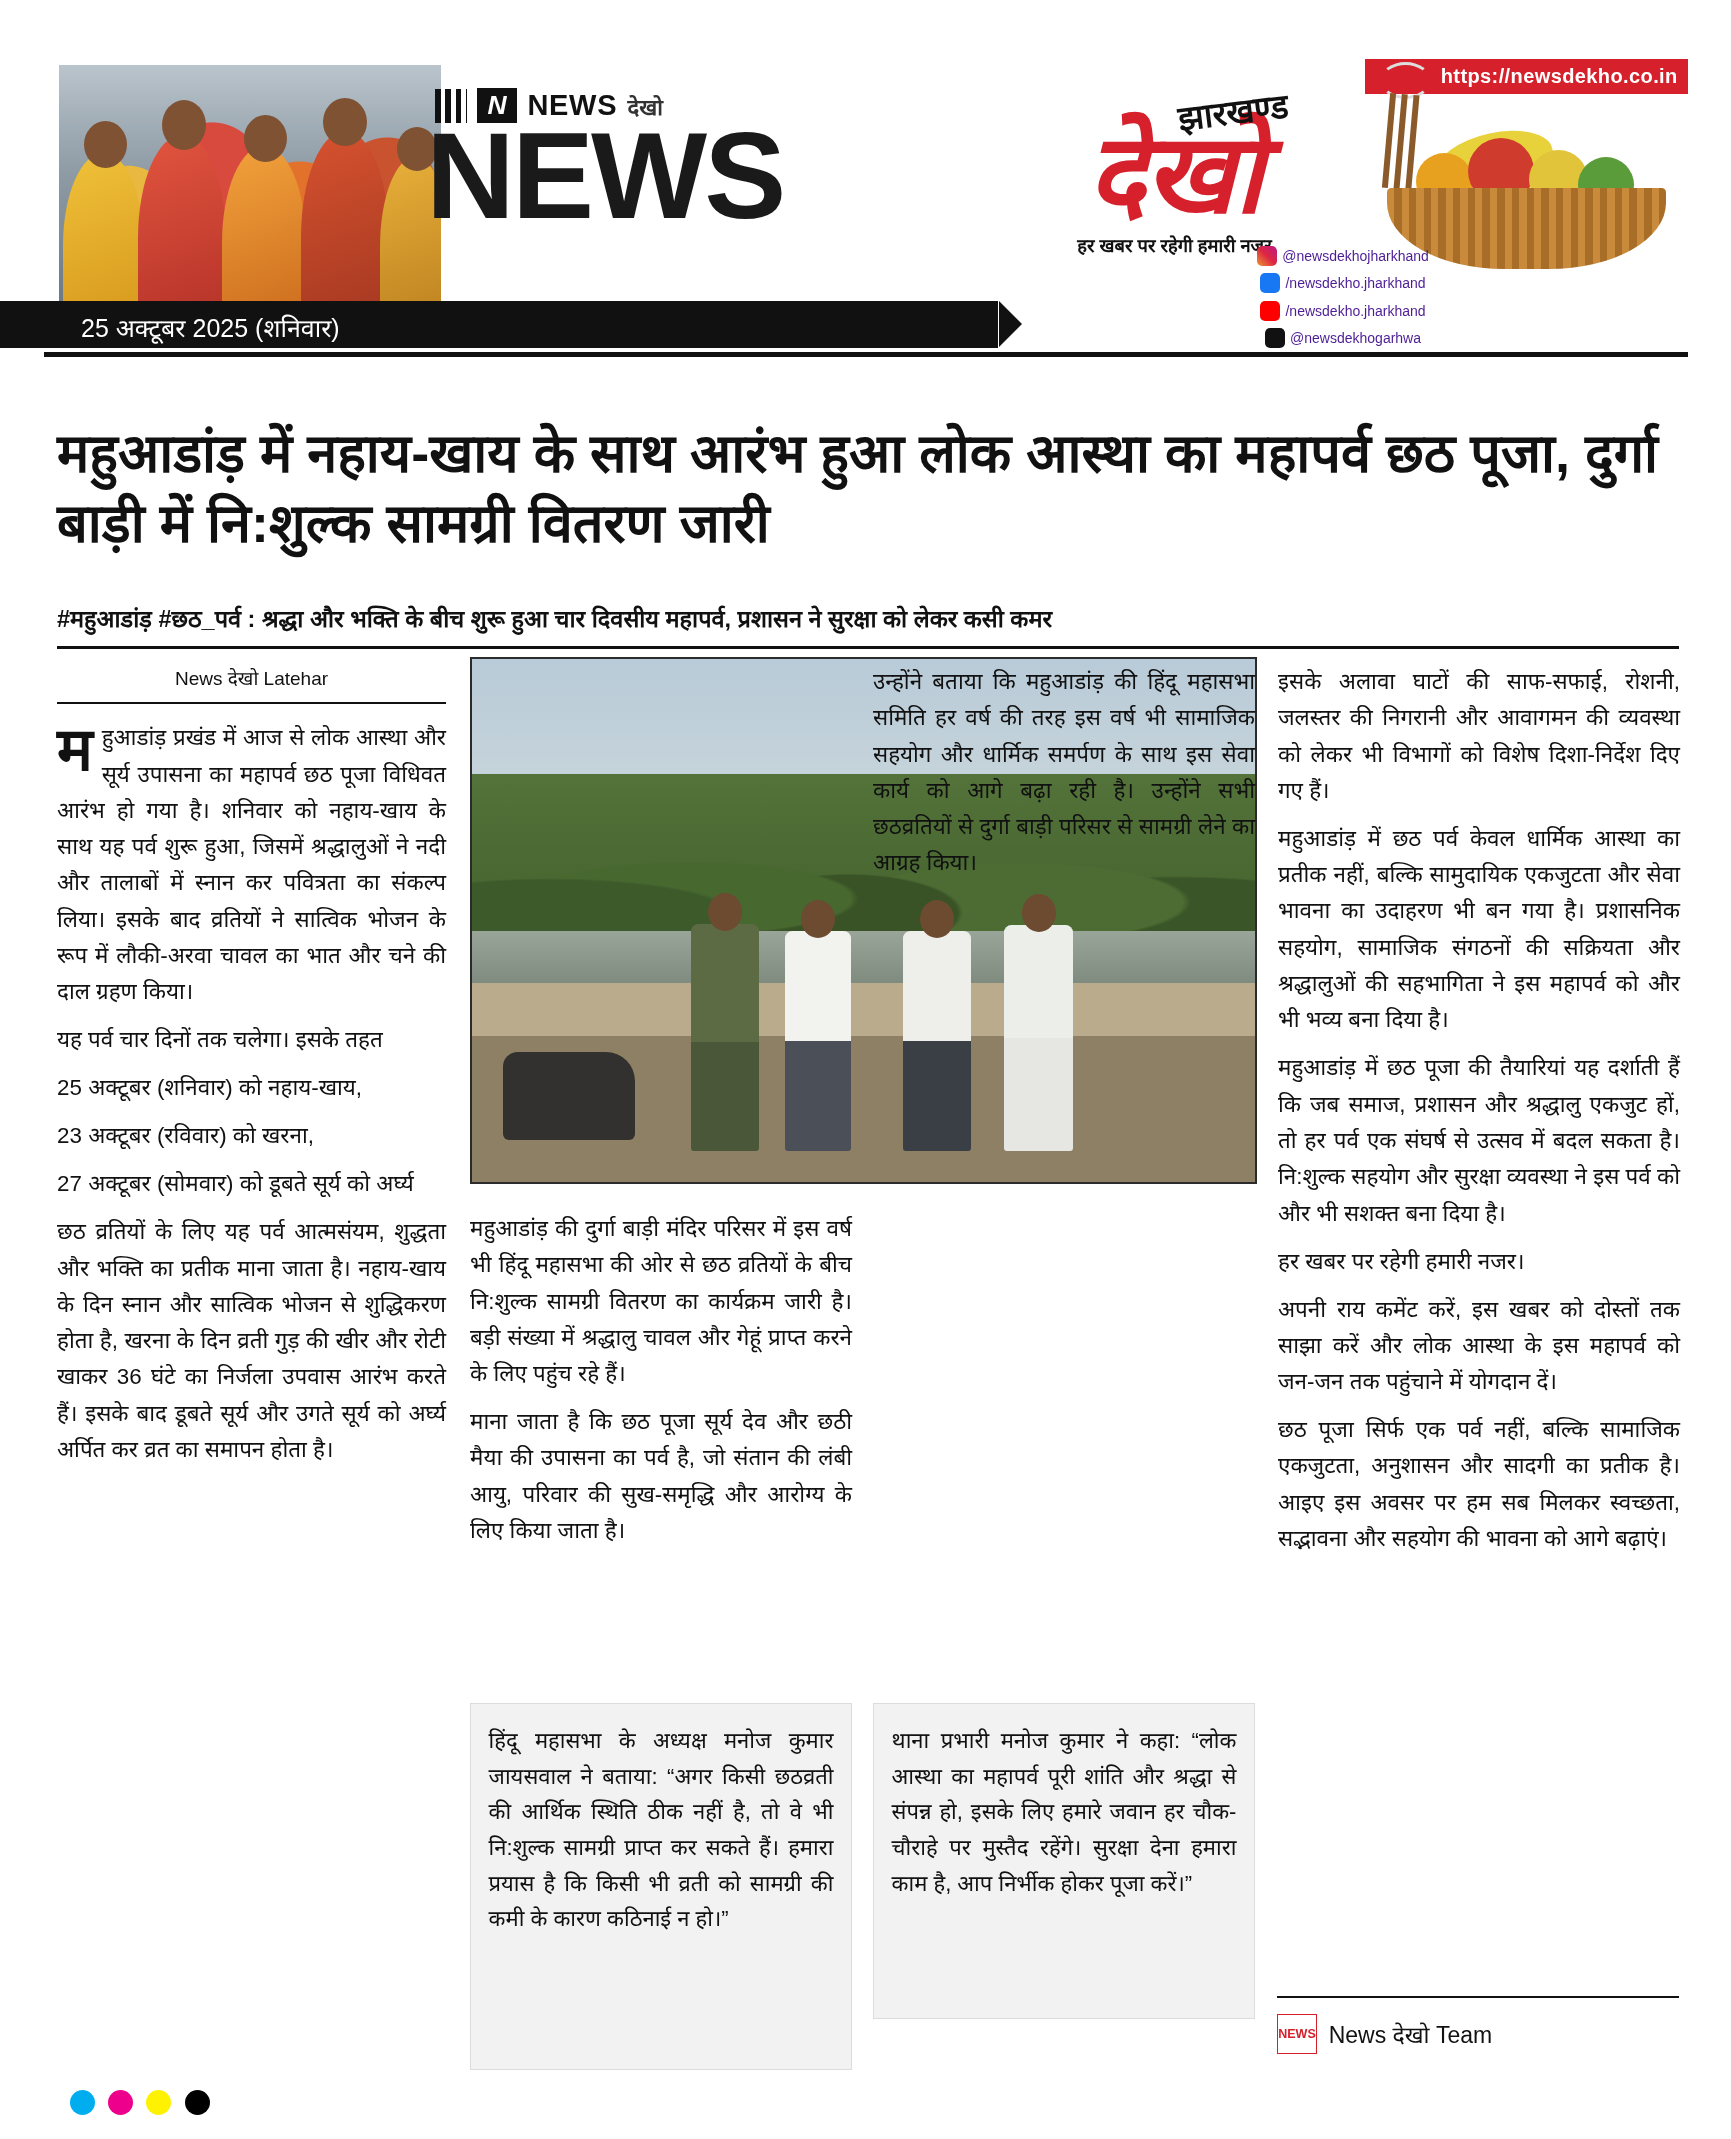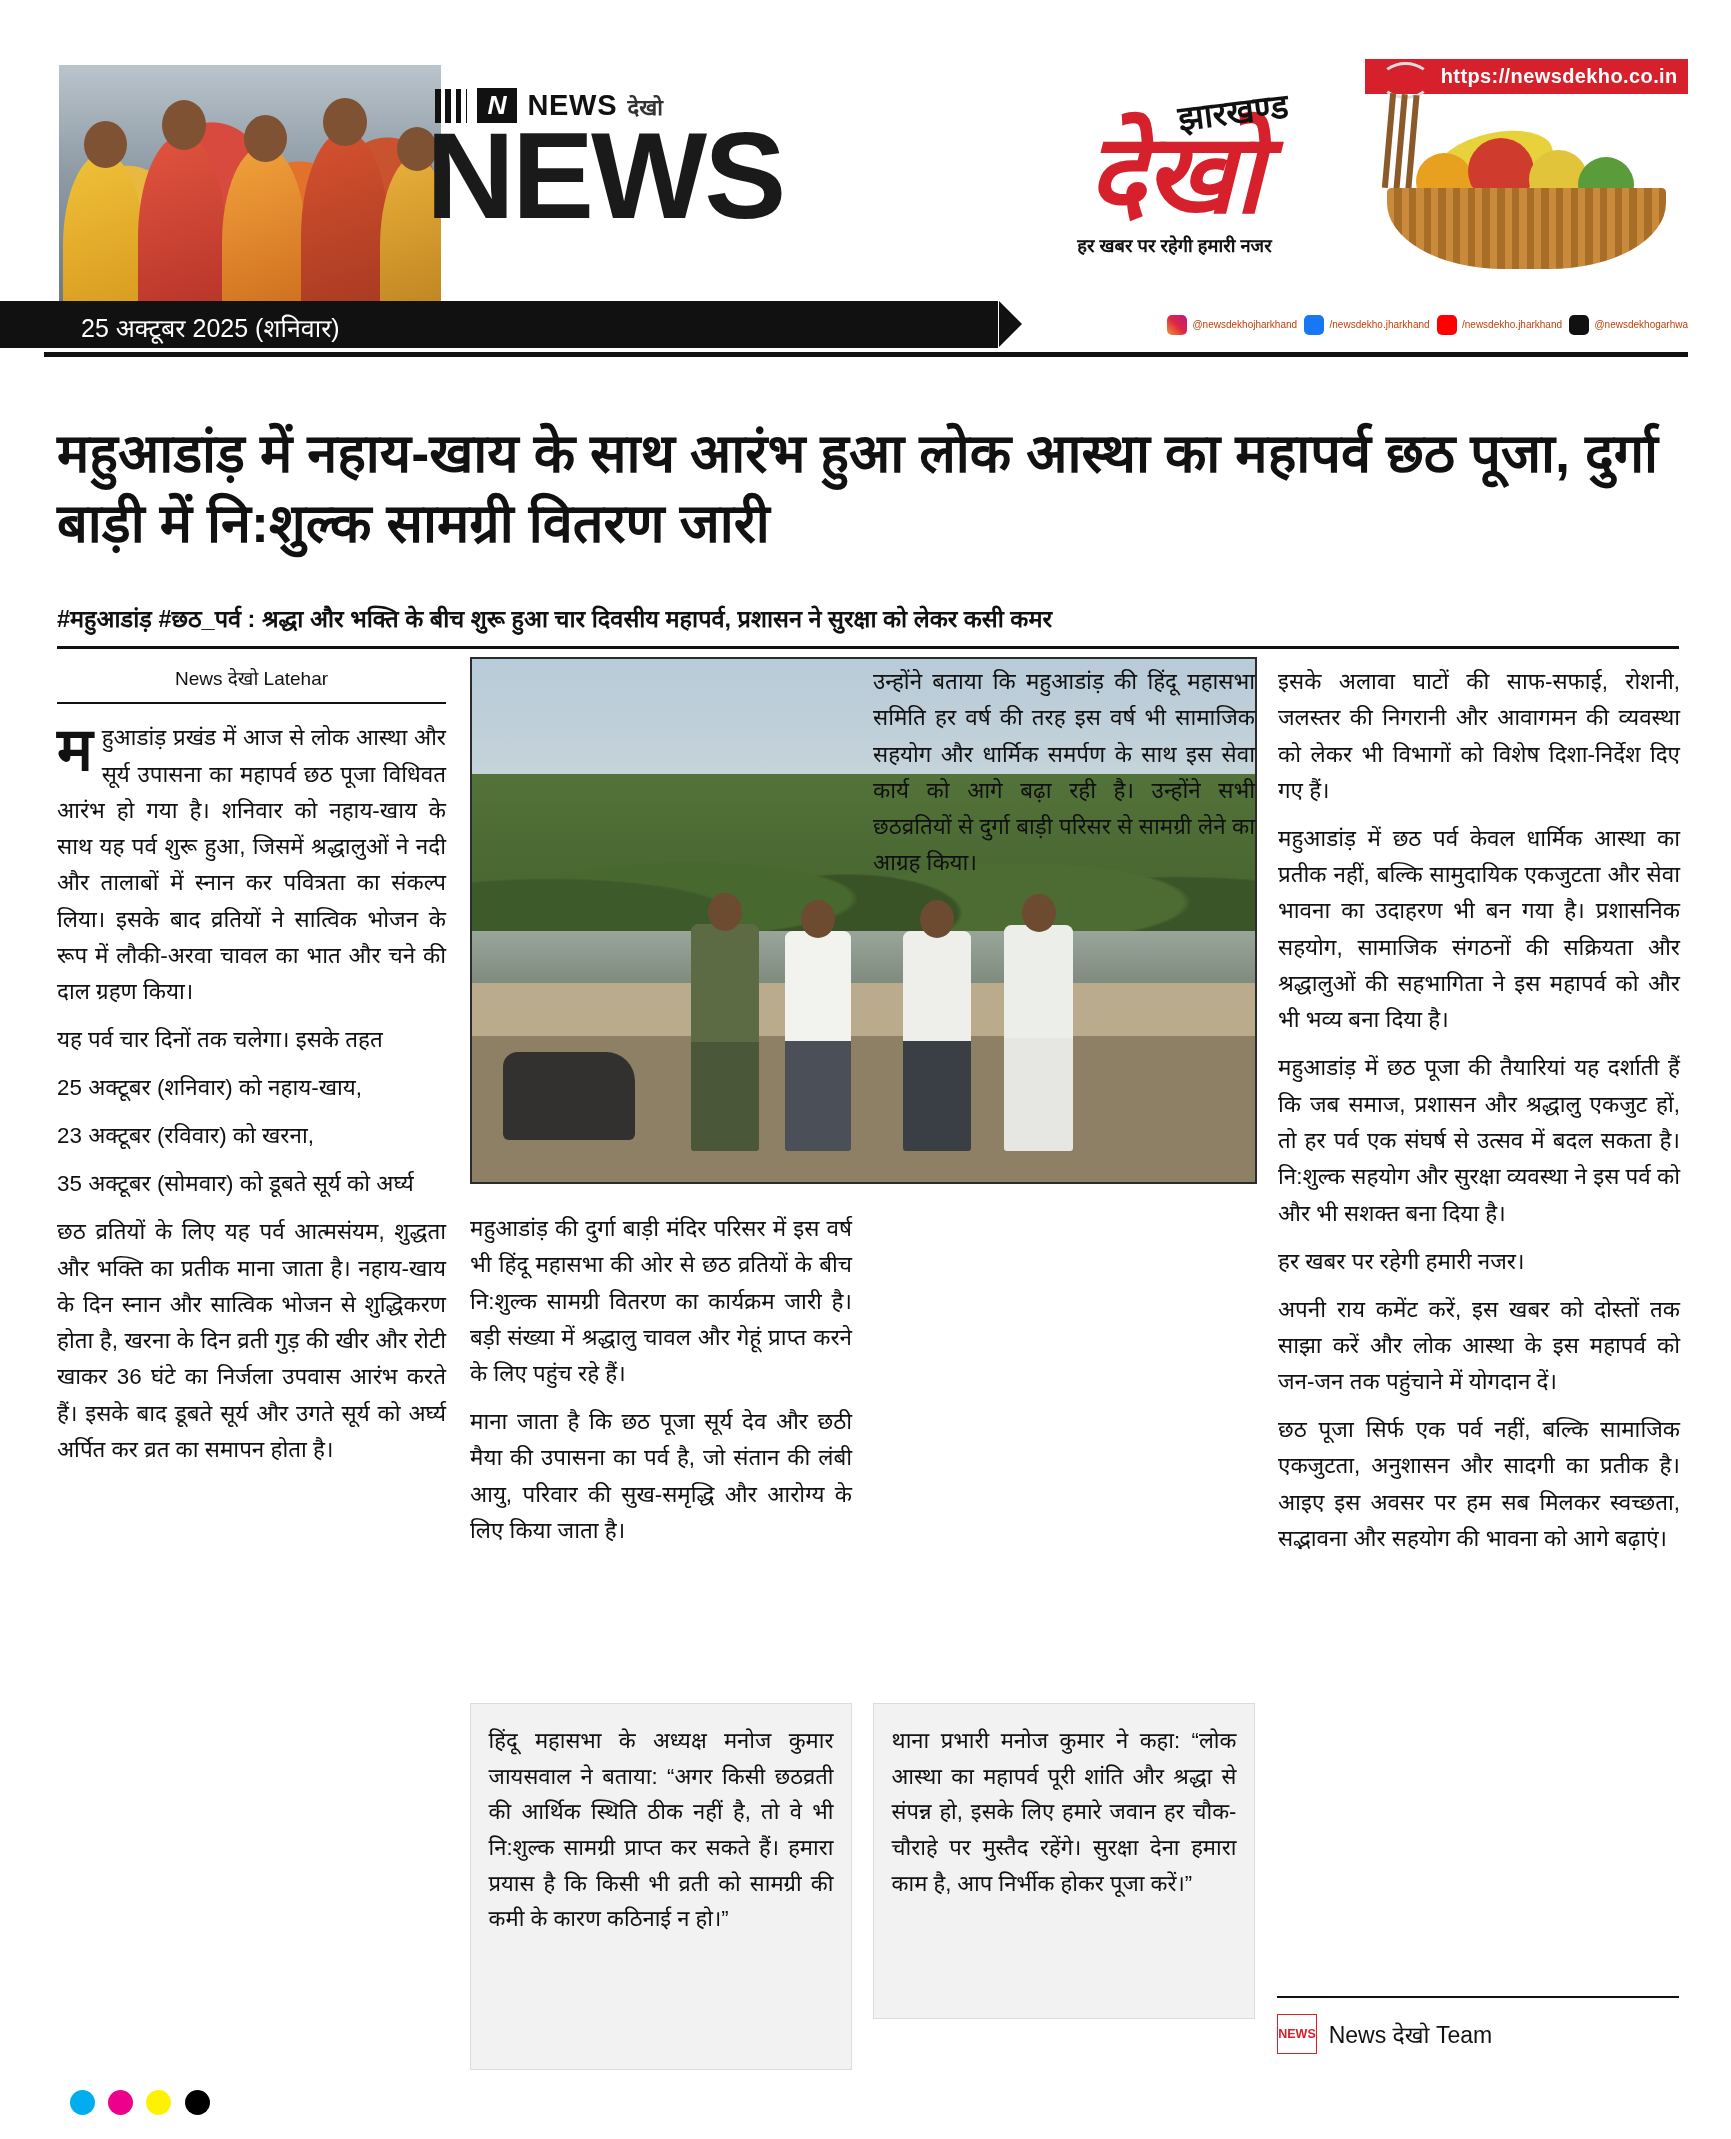--- a/index.html
+++ b/index.html
@@ -128,21 +128,21 @@
     font-size: 25px; font-weight: normal;
   }
   .date-strip:after {
     content: ""; position: absolute; right: -23.5px; top: 0;
     border-left: 23.5px solid #111; border-top: 23.5px solid transparent;
     border-bottom: 23.5px solid transparent;
   }
   .social-strip {
     position: absolute; left: 998px; top: 301px; right: 44px; height: 47px;
     display: flex; align-items: center; justify-content: flex-end; gap: 7.3px;
-    font-size: 10px; color: #c2410c;
+    font-size: 14px; color: #4c1d95; flex-direction: column;
   }
   .soc { display: flex; align-items: center; gap: 5.1px; }
   .soc .ic {
     width: 20px; height: 20px; border-radius: 5.1px; display: inline-block;
   }
   .ic-ig { background: linear-gradient(45deg,#f09433,#dc2743,#bc1888); }
   .ic-fb { background: #1877f2; }
   .ic-yt { background: #ff0000; border-radius: 5.9px; }
   .ic-x  { background: #111; }
 
@@ -336,21 +336,21 @@
 <div class="col c1">
   <div class="byline">News देखो Latehar</div>
   <div class="byline-rule"></div>
   <p class="dropcap-p">
     <span class="dropcap">म</span>
     <span>हुआडांड़ प्रखंड में आज से लोक आस्था और सूर्य उपासना का महापर्व छठ पूजा विधिवत आरंभ हो गया है। शनिवार को नहाय-खाय के साथ यह पर्व शुरू हुआ, जिसमें श्रद्धालुओं ने नदी और तालाबों में स्नान कर पवित्रता का संकल्प लिया। इसके बाद व्रतियों ने सात्विक भोजन के रूप में लौकी-अरवा चावल का भात और चने की दाल ग्रहण किया।</span>
   </p>
   <p>यह पर्व चार दिनों तक चलेगा। इसके तहत</p>
   <p>25 अक्टूबर (शनिवार) को नहाय-खाय,</p>
   <p>23 अक्टूबर (रविवार) को खरना,</p>
-  <p>35 अक्टूबर (सोमवार) को डूबते सूर्य को अर्घ्य</p>
+  <p>27 अक्टूबर (सोमवार) को डूबते सूर्य को अर्घ्य</p>
   <p>छठ व्रतियों के लिए यह पर्व आत्मसंयम, शुद्धता और भक्ति का प्रतीक माना जाता है। नहाय-खाय के दिन स्नान और सात्विक भोजन से शुद्धिकरण होता है, खरना के दिन व्रती गुड़ की खीर और रोटी खाकर 36 घंटे का निर्जला उपवास आरंभ करते हैं। इसके बाद डूबते सूर्य और उगते सूर्य को अर्घ्य अर्पित कर व्रत का समापन होता है।</p>
 </div>
 
 <div class="col c2" style="top:1211px;">
   <p>महुआडांड़ की दुर्गा बाड़ी मंदिर परिसर में इस वर्ष भी हिंदू महासभा की ओर से छठ व्रतियों के बीच नि:शुल्क सामग्री वितरण का कार्यक्रम जारी है। बड़ी संख्या में श्रद्धालु चावल और गेहूं प्राप्त करने के लिए पहुंच रहे हैं।</p>
   <p>माना जाता है कि छठ पूजा सूर्य देव और छठी मैया की उपासना का पर्व है, जो संतान की लंबी आयु, परिवार की सुख-समृद्धि और आरोग्य के लिए किया जाता है।</p>
 </div>
 
 <div class="col c3">
   <p>उन्होंने बताया कि महुआडांड़ की हिंदू महासभा समिति हर वर्ष की तरह इस वर्ष भी सामाजिक सहयोग और धार्मिक समर्पण के साथ इस सेवा कार्य को आगे बढ़ा रही है। उन्होंने सभी छठव्रतियों से दुर्गा बाड़ी परिसर से सामग्री लेने का आग्रह किया।</p>

